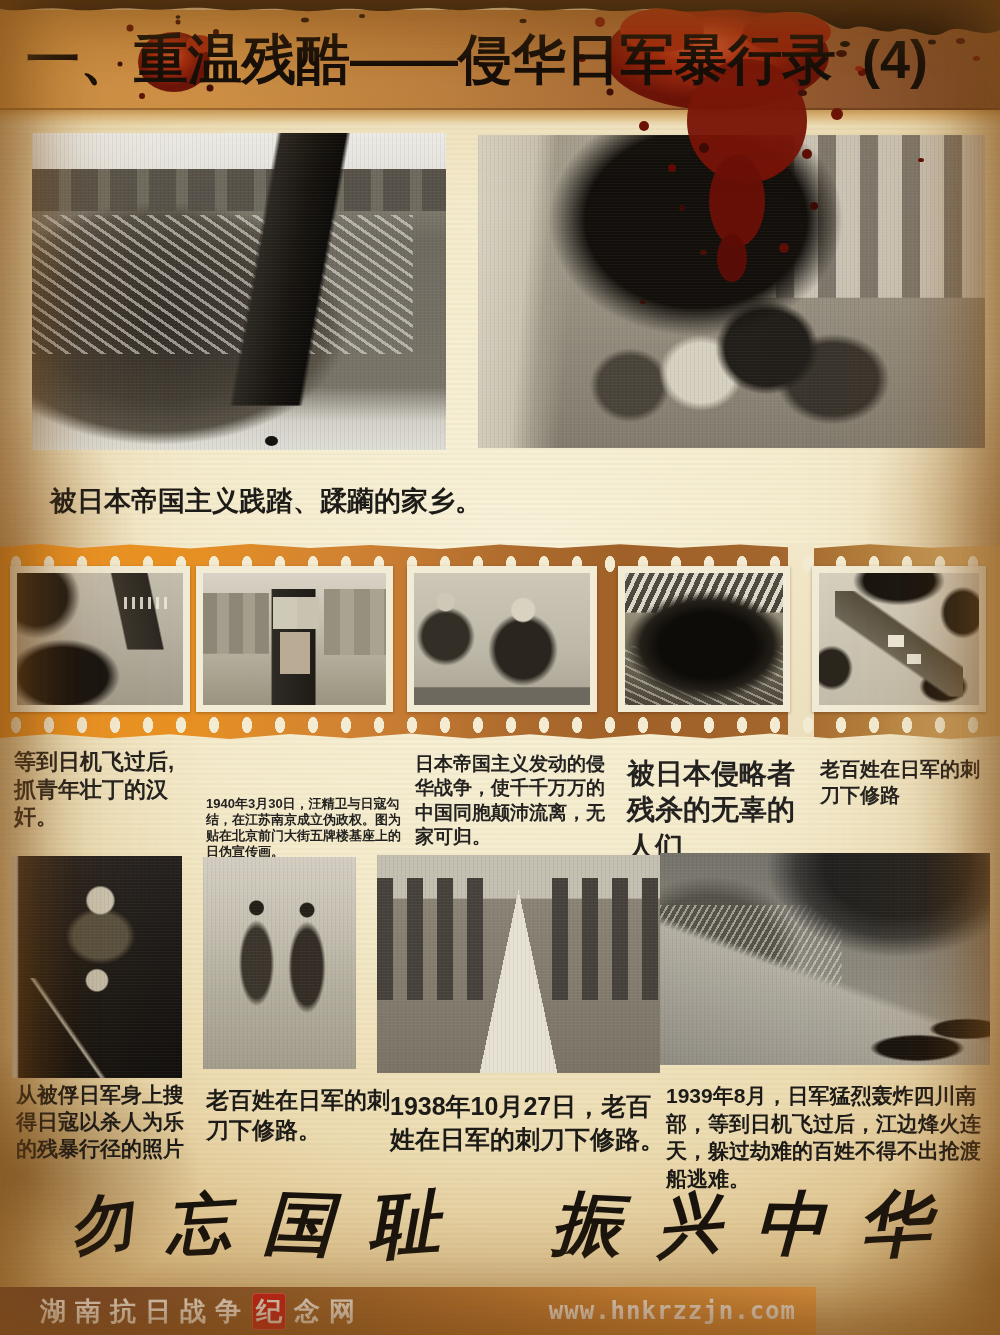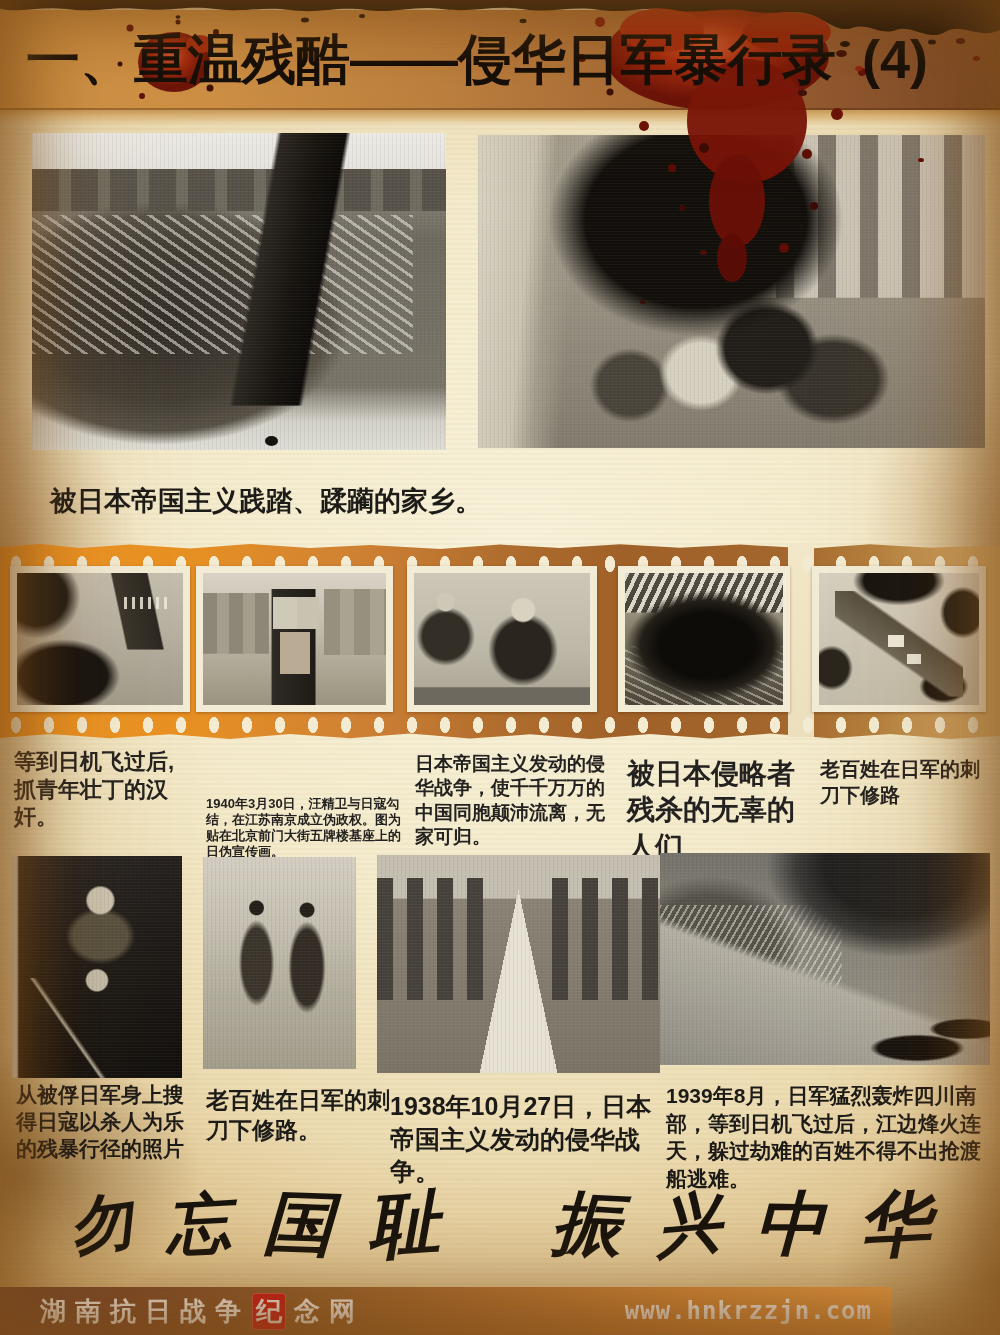--- a/index.html
+++ b/index.html
@@ -213,21 +213,21 @@
   .slogan .sl:nth-child(2){ transform:rotate(-3deg); font-size:64px; }
   .slogan .sl:nth-child(3){ transform:rotate(2deg);  font-size:70px; }
   .slogan .sl:nth-child(4){ transform:rotate(-4deg); font-size:72px; }
   .slogan .sl:nth-child(6){ transform:rotate(3deg);  font-size:70px; }
   .slogan .sl:nth-child(7){ transform:rotate(-5deg); font-size:66px; }
   .slogan .sl:nth-child(8){ transform:rotate(1deg);  font-size:70px; }
   .slogan .sl:nth-child(9){ transform:rotate(-3deg); font-size:72px; }
 
   
   .footer {
-    position:absolute; left:0; bottom:0; width:892px; height:48px; z-index:6;
+    position:absolute; left:0; bottom:0; width:816px; height:48px; z-index:6;
     background:linear-gradient(90deg,#6d4231 0%,#7c4a2e 15%,#95602f 35%,#b87736 58%,#d98d3e 78%,#eda14a 100%);
     display:flex; align-items:center; justify-content:space-between; padding:0 20px 0 40px;
   }
   .site-name { color:#ffffff; font-size:26px; font-weight:bold; letter-spacing:9px; display:flex; align-items:center; }
   .seal {
     background:#cf1418; border-radius:4px; padding:1px 4px; margin:0 8px 0 2px; letter-spacing:0;
     box-shadow:inset 0 0 0 1px rgba(255,255,255,0.25);
   }
   .url { color:#ffffff; font-size:24px; font-weight:bold; letter-spacing:1px; font-family:"DejaVu Sans Mono", monospace; }
 </style>
@@ -340,21 +340,21 @@
   <div class="cap fcap fcap4">被日本侵略者残杀的无辜的人们</div>
   <div class="cap fcap fcap5">老百姓在日军的刺刀下修路</div>
 
   <div class="photo bp1"></div>
   <div class="photo bp2"></div>
   <div class="photo bp3"></div>
   <div class="photo bp4"></div>
 
   <div class="cap bcap1">从被俘日军身上搜得日寇以杀人为乐的残暴行径的照片</div>
   <div class="cap bcap2">老百姓在日军的刺刀下修路。</div>
-  <div class="cap bcap3">1938年10月27日，日本帝国主义发动的侵华战争。</div>
+  <div class="cap bcap3">1938年10月27日，老百姓在日军的刺刀下修路。</div>
   <div class="cap bcap4">1939年8月，日军猛烈轰炸四川南部，等到日机飞过后，江边烽火连天，躲过劫难的百姓不得不出抢渡船逃难。</div>
 
   <div class="slogan">
     <span class="sl">勿</span>
     <span class="sl">忘</span>
     <span class="sl">国</span>
     <span class="sl">耻</span>
     <span class="sl-gap"></span>
     <span class="sl">振</span>
     <span class="sl">兴</span>

